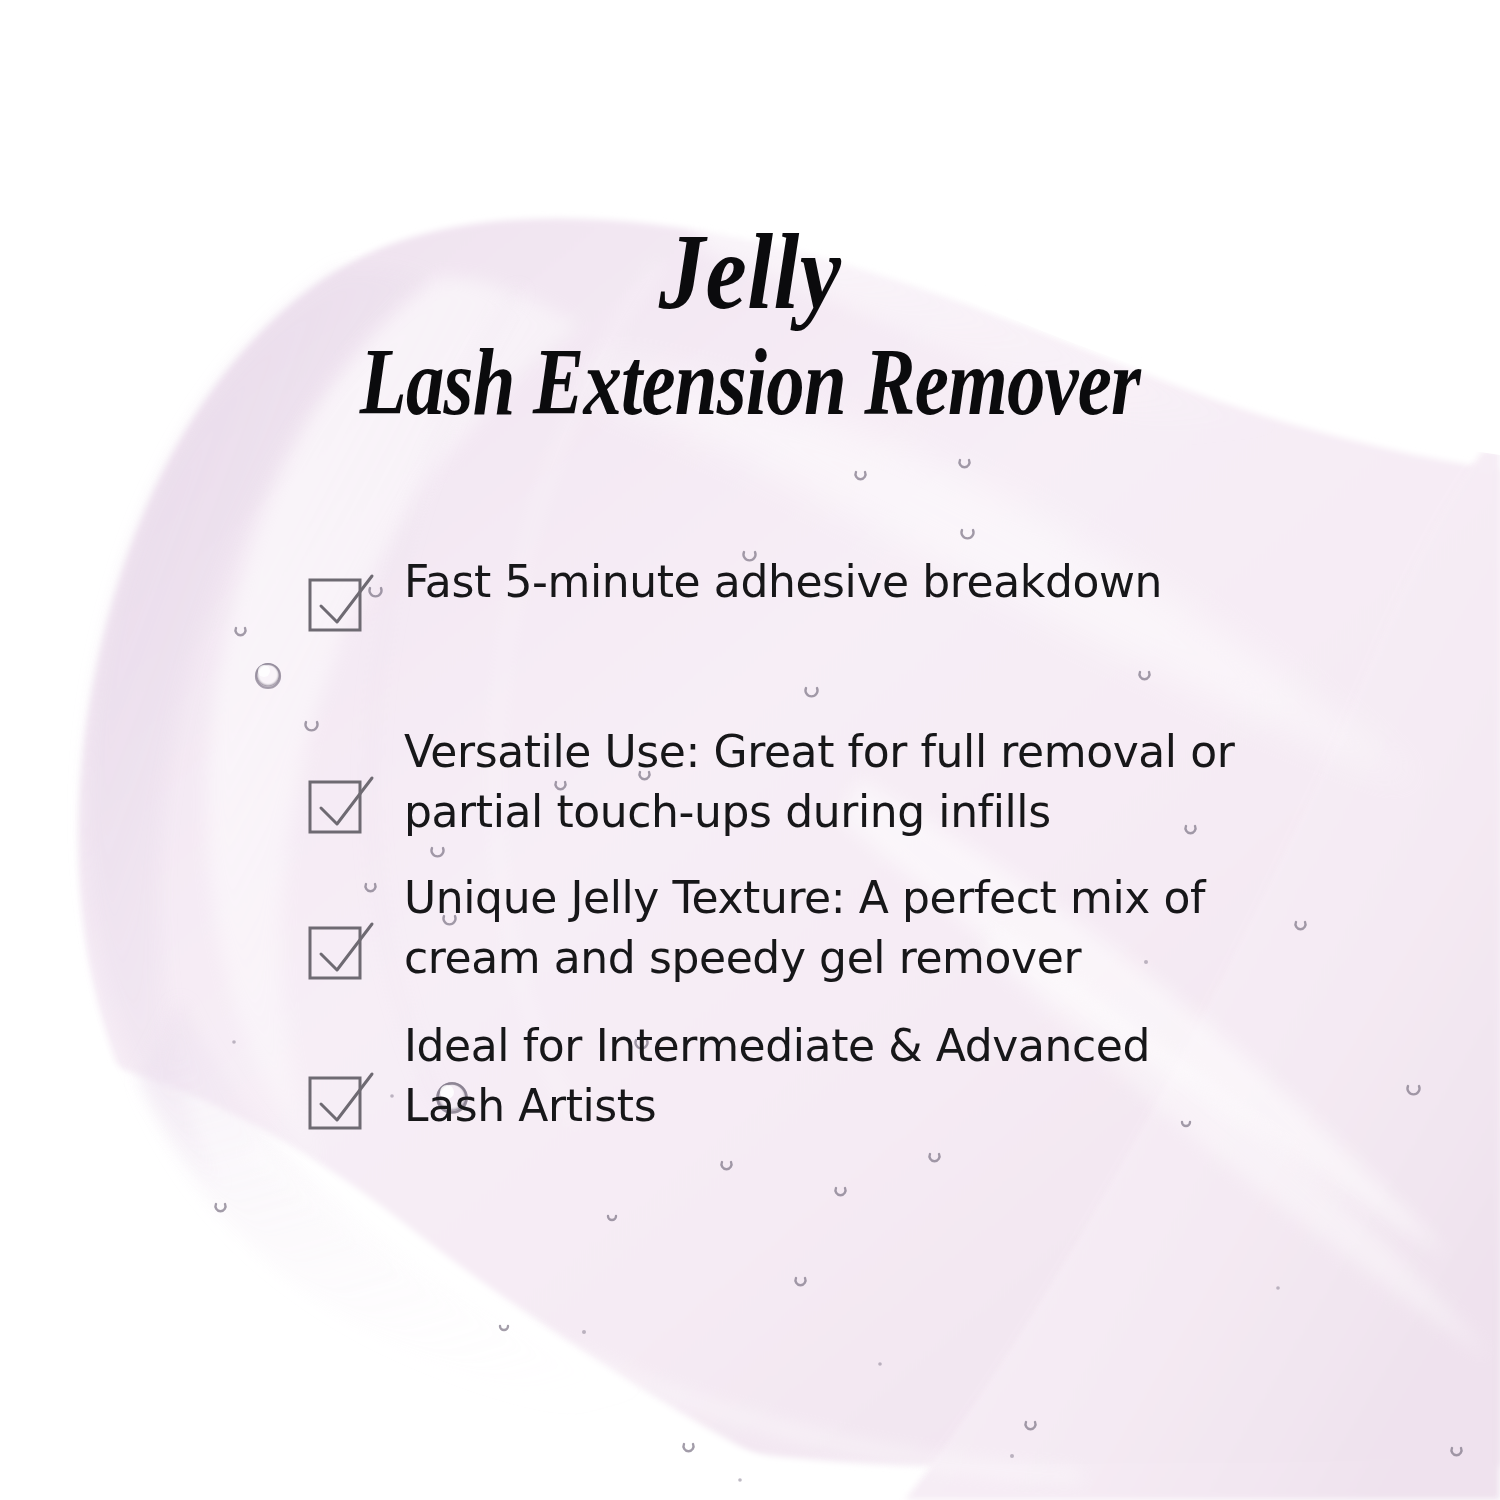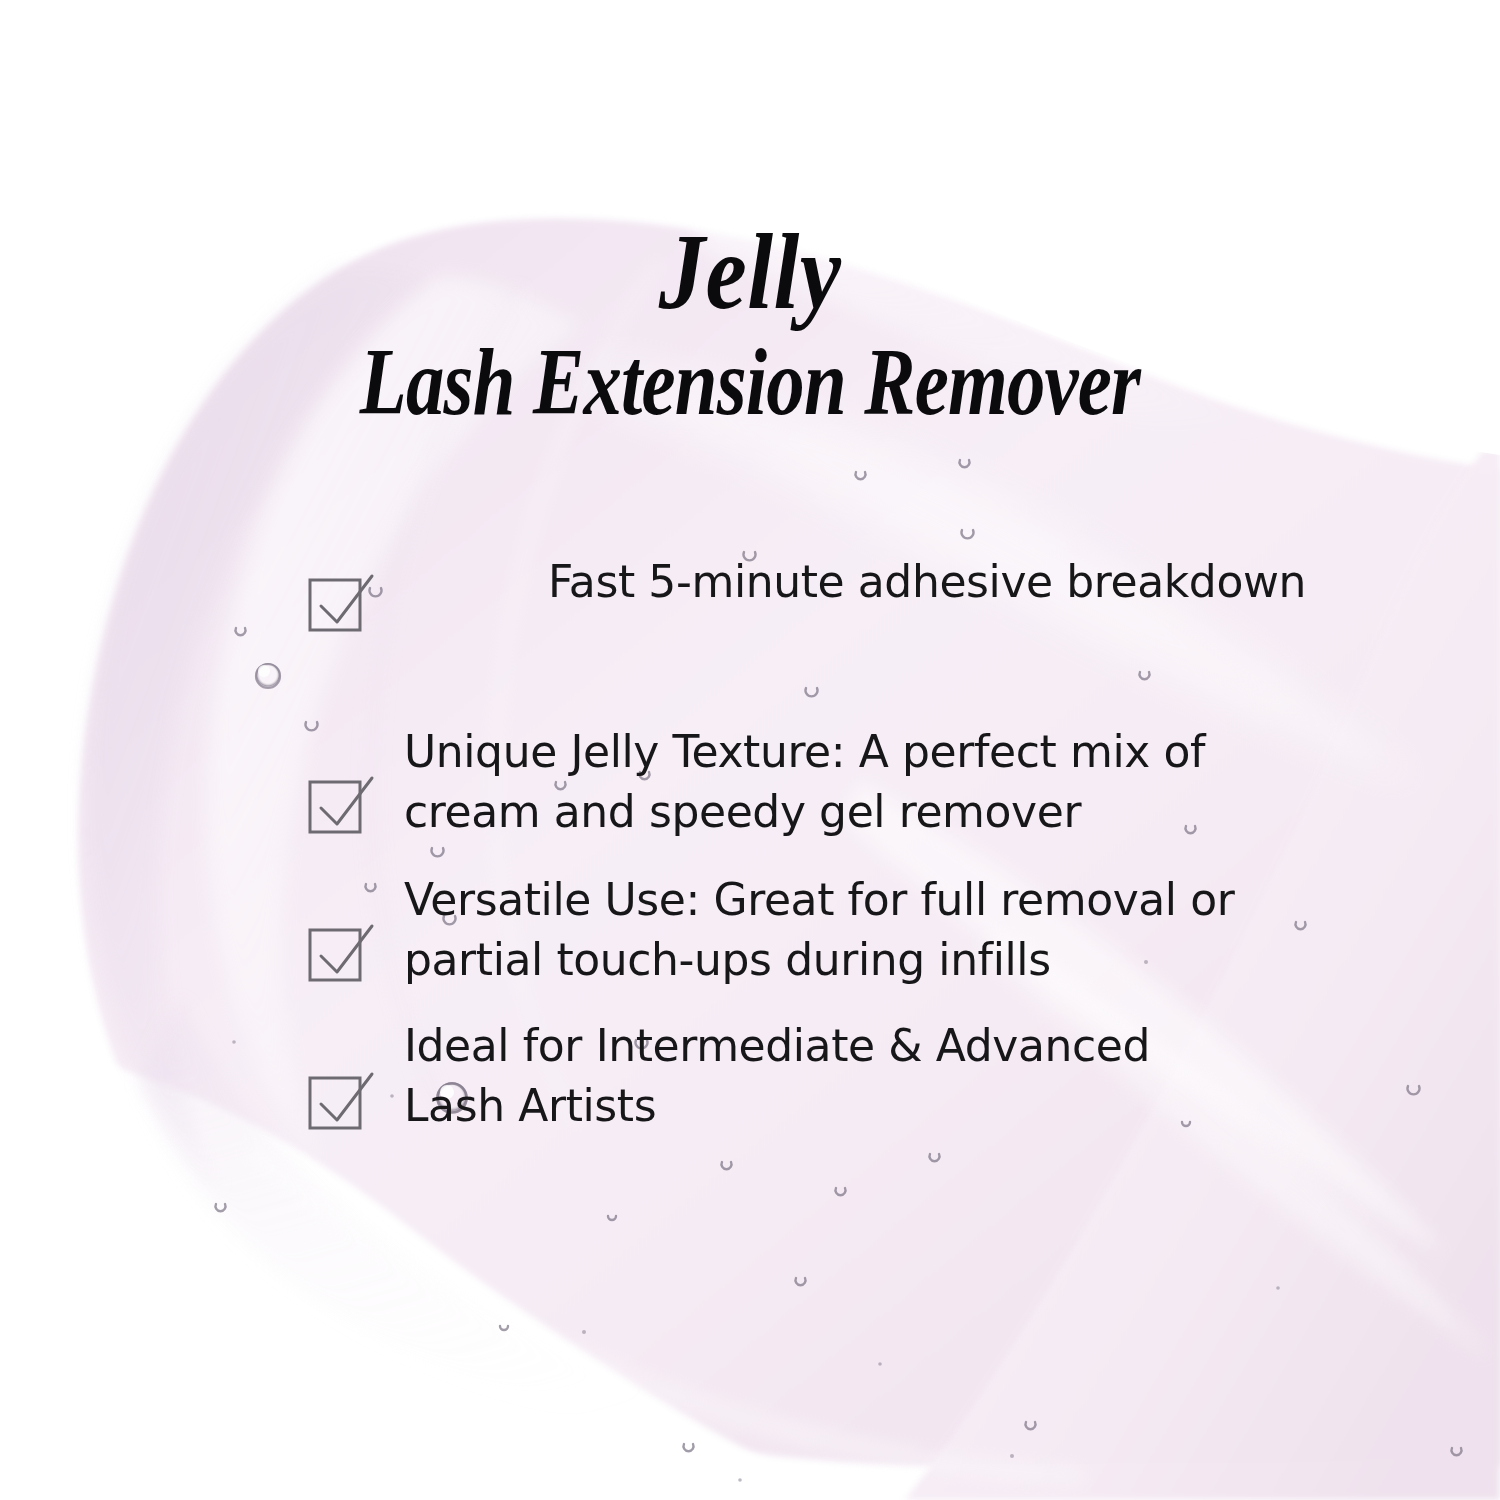--- a/index.html
+++ b/index.html
@@ -93,21 +93,21 @@
     letter-spacing: -0.4px;
     white-space: pre-line;
   }
 
   
   .row-1 .feature-check { margin-top: 16px; }
   .row-2 .feature-check { margin-top: 48px; }
   .row-3 .feature-check { margin-top: 48px; }
   .row-4 .feature-check { margin-top: 48px; }
 
-  .row-1 { margin-bottom: 84px; text-align: right; }
+  .row-1 { margin-bottom: 84px; }
   .row-2 { margin-bottom: 28px; }
   .row-3 { margin-bottom: 26px; }
 </style>
 </head>
 <body>
 
 <div class="canvas">
 
   <svg class="gel-layer" viewBox="0 0 1500 1500" xmlns="http://www.w3.org/2000/svg">
     <defs>
@@ -308,42 +308,42 @@
     <div class="feature-row row-1">
       <div class="feature-check">
         <svg width="72" height="70" viewBox="0 0 72 70" xmlns="http://www.w3.org/2000/svg">
           <rect x="4" y="12" width="50" height="50" fill="none" stroke="#6e6a72" stroke-width="3"></rect>
           <path d="M 15,38 L 31,54 L 66,8" fill="none" stroke="#6e6a72" stroke-width="3" stroke-linecap="round" stroke-linejoin="round"></path>
         </svg>
       </div>
       <div class="feature-text">Fast 5-minute adhesive breakdown</div>
     </div>
 
+    <div class="feature-row row-3">
+      <div class="feature-check">
+        <svg width="72" height="70" viewBox="0 0 72 70" xmlns="http://www.w3.org/2000/svg">
+          <rect x="4" y="12" width="50" height="50" fill="none" stroke="#6e6a72" stroke-width="3"></rect>
+          <path d="M 15,38 L 31,54 L 66,8" fill="none" stroke="#6e6a72" stroke-width="3" stroke-linecap="round" stroke-linejoin="round"></path>
+        </svg>
+      </div>
+      <div class="feature-text">Versatile Use: Great for full removal or
+partial touch-ups during infills</div>
+    </div>
+
     <div class="feature-row row-2">
       <div class="feature-check">
         <svg width="72" height="70" viewBox="0 0 72 70" xmlns="http://www.w3.org/2000/svg">
           <rect x="4" y="12" width="50" height="50" fill="none" stroke="#6e6a72" stroke-width="3"></rect>
           <path d="M 15,38 L 31,54 L 66,8" fill="none" stroke="#6e6a72" stroke-width="3" stroke-linecap="round" stroke-linejoin="round"></path>
         </svg>
       </div>
       <div class="feature-text">Unique Jelly Texture: A perfect mix of
 cream and speedy gel remover</div>
     </div>
 
-    <div class="feature-row row-3">
-      <div class="feature-check">
-        <svg width="72" height="70" viewBox="0 0 72 70" xmlns="http://www.w3.org/2000/svg">
-          <rect x="4" y="12" width="50" height="50" fill="none" stroke="#6e6a72" stroke-width="3"></rect>
-          <path d="M 15,38 L 31,54 L 66,8" fill="none" stroke="#6e6a72" stroke-width="3" stroke-linecap="round" stroke-linejoin="round"></path>
-        </svg>
-      </div>
-      <div class="feature-text">Versatile Use: Great for full removal or
-partial touch-ups during infills</div>
-    </div>
-
     <div class="feature-row row-4">
       <div class="feature-check">
         <svg width="72" height="70" viewBox="0 0 72 70" xmlns="http://www.w3.org/2000/svg">
           <rect x="4" y="12" width="50" height="50" fill="none" stroke="#6e6a72" stroke-width="3"></rect>
           <path d="M 15,38 L 31,54 L 66,8" fill="none" stroke="#6e6a72" stroke-width="3" stroke-linecap="round" stroke-linejoin="round"></path>
         </svg>
       </div>
       <div class="feature-text">Ideal for Intermediate &amp; Advanced
 Lash Artists</div>
     </div>

